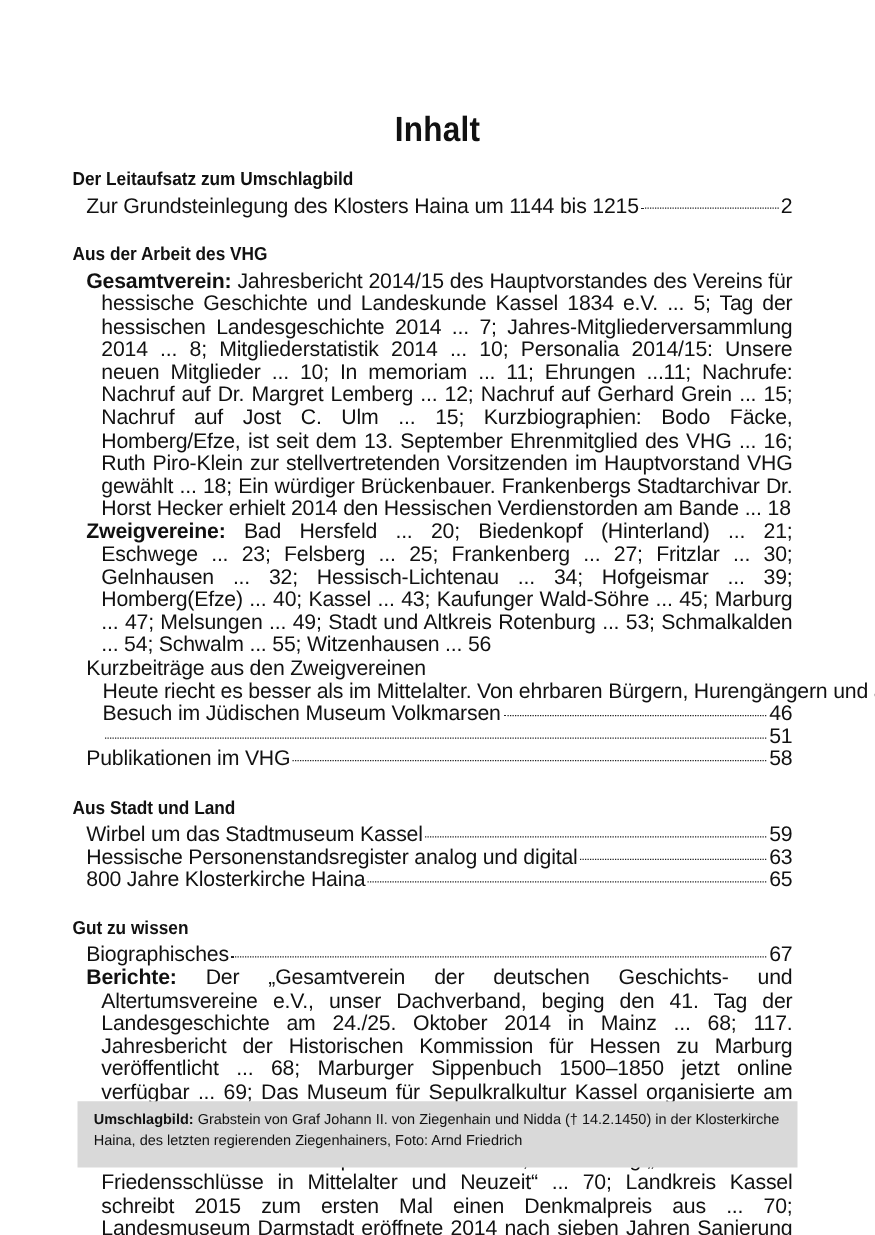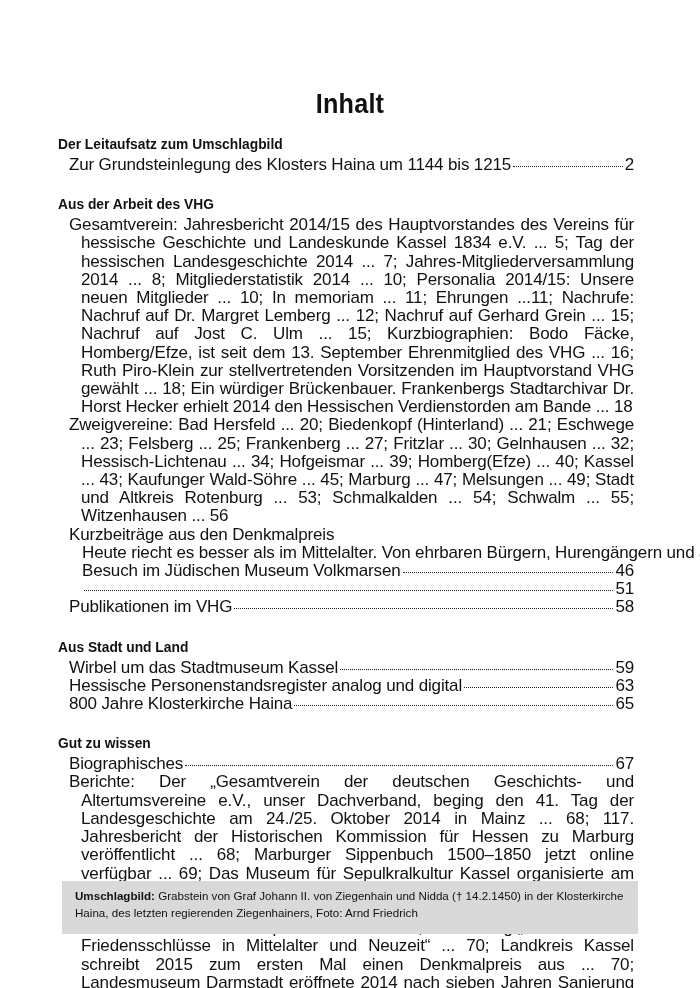--- a/index.html
+++ b/index.html
@@ -29,21 +29,21 @@
   .dotted .t { flex: 0 0 auto; }
   .dotted .leader {
     flex: 1 1 auto; overflow: hidden; margin: 0 2px;
     border-bottom: 1.3px dotted #222; height: 0; position: relative; top: -3px;
     min-width: 10px;
   }
   .dotted .p { flex: 0 0 auto; }
   .para {
     text-align: justify; padding-left: 23px; text-indent: -12px;
   }
-  .para .lbl { font-weight: normal; }
+  .para .lbl { font-weight: bold; }
   .caption-box {
     position: absolute; left: 62px; top: 881px; width: 576px; height: 53px;
     background: #d9d9d9; box-sizing: border-box; padding: 6px 12px 0 13px;
     font-size: 11.6px; line-height: 17px; color: #111;
   }
   .caption-box .lbl { font-weight: bold; }
 </style>
 </head>
 <body>
 
@@ -68,21 +68,21 @@
     <div class="entry para">
       <span class="lbl">Gesamtverein:</span>
       <span>Jahresbericht 2014/15 des Hauptvorstandes des Vereins für hessische Geschichte und Landeskunde Kassel 1834 e.V. ... 5; Tag der hessischen Landesgeschichte 2014 ... 7; Jahres-Mitgliederversammlung 2014 ... 8; Mitgliederstatistik 2014 ... 10; Personalia 2014/15: Unsere neuen Mitglieder ... 10; In memoriam ... 11; Ehrungen ...11; Nachrufe: Nachruf auf Dr. Margret Lemberg ... 12; Nachruf auf Gerhard Grein ... 15; Nachruf auf Jost C. Ulm ... 15; Kurzbiographien: Bodo Fäcke, Homberg/Efze, ist seit dem 13. September Ehrenmitglied des VHG ... 16; Ruth Piro-Klein zur stellvertretenden Vorsitzenden im Hauptvorstand VHG gewählt ... 18; Ein würdiger Brückenbauer. Frankenbergs Stadtarchivar Dr. Horst Hecker erhielt 2014 den Hessischen Verdienstorden am Bande ... 18</span>
     </div>
 
     <div class="entry para">
       <span class="lbl">Zweigvereine:</span>
       <span>Bad Hersfeld ... 20; Biedenkopf (Hinterland) ... 21; Eschwege ... 23; Felsberg ... 25; Frankenberg ... 27; Fritzlar ... 30; Gelnhausen ... 32; Hessisch-Lichtenau ... 34; Hofgeismar ... 39; Homberg(Efze) ... 40; Kassel ... 43; Kaufunger Wald-Söhre ... 45; Marburg ... 47; Melsungen ... 49; Stadt und Altkreis Rotenburg ... 53; Schmalkalden ... 54; Schwalm ... 55; Witzenhausen ... 56</span>
     </div>
 
-    <div class="entry lvl1">Kurzbeiträge aus den Denkmalpreis</div>
+    <div class="entry lvl1">Kurzbeiträge aus den Zweigvereinen</div>
 
     <div class="entry lvl2 dotted">
       <span class="t">Heute riecht es besser als im Mittelalter. Von ehrbaren Bürgern, Hurengängern und armen Schluckern</span>
       <span class="leader"></span>
       <span class="p">31</span>
     </div>
     <div class="entry lvl2 dotted">
       <span class="t">Besuch im Jüdischen Museum Volkmarsen</span>
       <span class="leader"></span>
       <span class="p">46</span>

